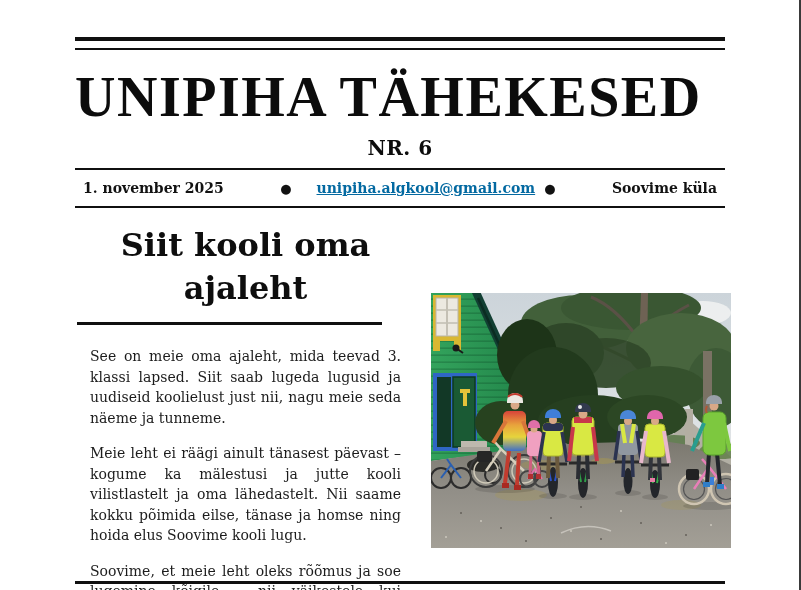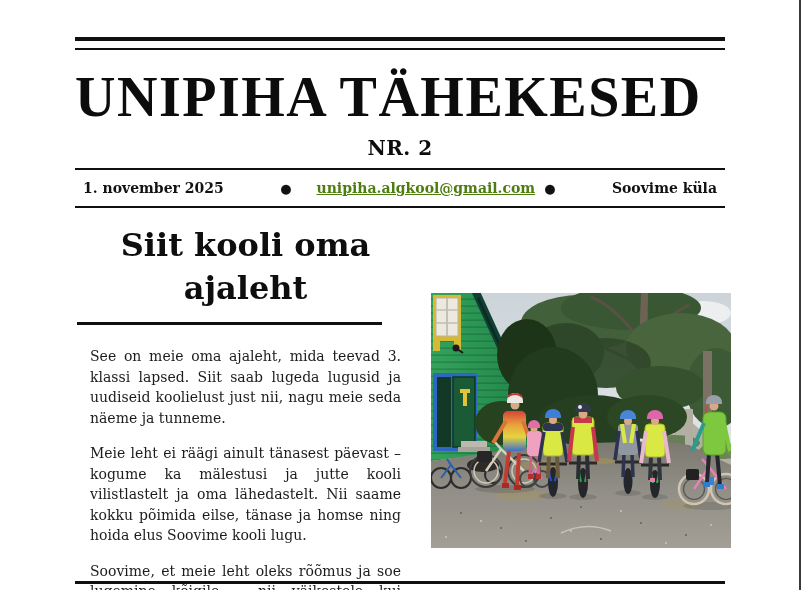--- a/index.html
+++ b/index.html
@@ -27,21 +27,21 @@
     font-size:20px;letter-spacing:0.5px;color:#0c0c0c;
   }
   .dateline{
     left:75px;top:170px;width:634px;height:36px;
     padding:0 8px;
     display:flex;align-items:center;justify-content:space-between;
     font-size:14px;color:#121212;font-weight:bold;
   }
   .dateline .mid{display:flex;align-items:center;gap:9px;}
   .bullet{font-size:13px;line-height:1;}
-  .email{color:#4d7c0f;text-decoration:underline;cursor:pointer;margin-left:16px;}
+  .email{color:#0369a1;text-decoration:underline;cursor:pointer;margin-left:16px;}
   .headline{
     left:75px;top:224px;width:341px;
     text-align:center;font-weight:bold;
     font-size:32px;line-height:43px;color:#0e0e0e;
   }
   .headline-rule{left:77px;top:322px;width:305px;height:3px;}
   .bodycopy{
     left:75px;top:331px;width:341px;
     font-size:14px;line-height:20.5px;
     text-align:justify;color:#1c1c1c;
@@ -51,21 +51,21 @@
 </style>
 </head>
 <body>
 
 <div class="page">
 
   <div class="abs rule" style="left:75px;top:37px;width:650px;height:4px;"></div>
   <div class="abs rule" style="left:75px;top:48px;width:650px;height:2px;"></div>
 
   <div class="abs masthead-title">UNIPIHA TÄHEKESED</div>
-  <div class="abs issue">NR. 2</div>
+  <div class="abs issue">NR. 6</div>
 
   <div class="abs rule" style="left:75px;top:168px;width:650px;height:2px;"></div>
   <div class="abs dateline">
     <span>1. november 2025</span>
     <span class="mid">
       <span class="bullet">●</span>
       <span class="email">unipiha.algkool@gmail.com</span>
       <span class="bullet">●</span>
     </span>
     <span>Soovime küla</span>

